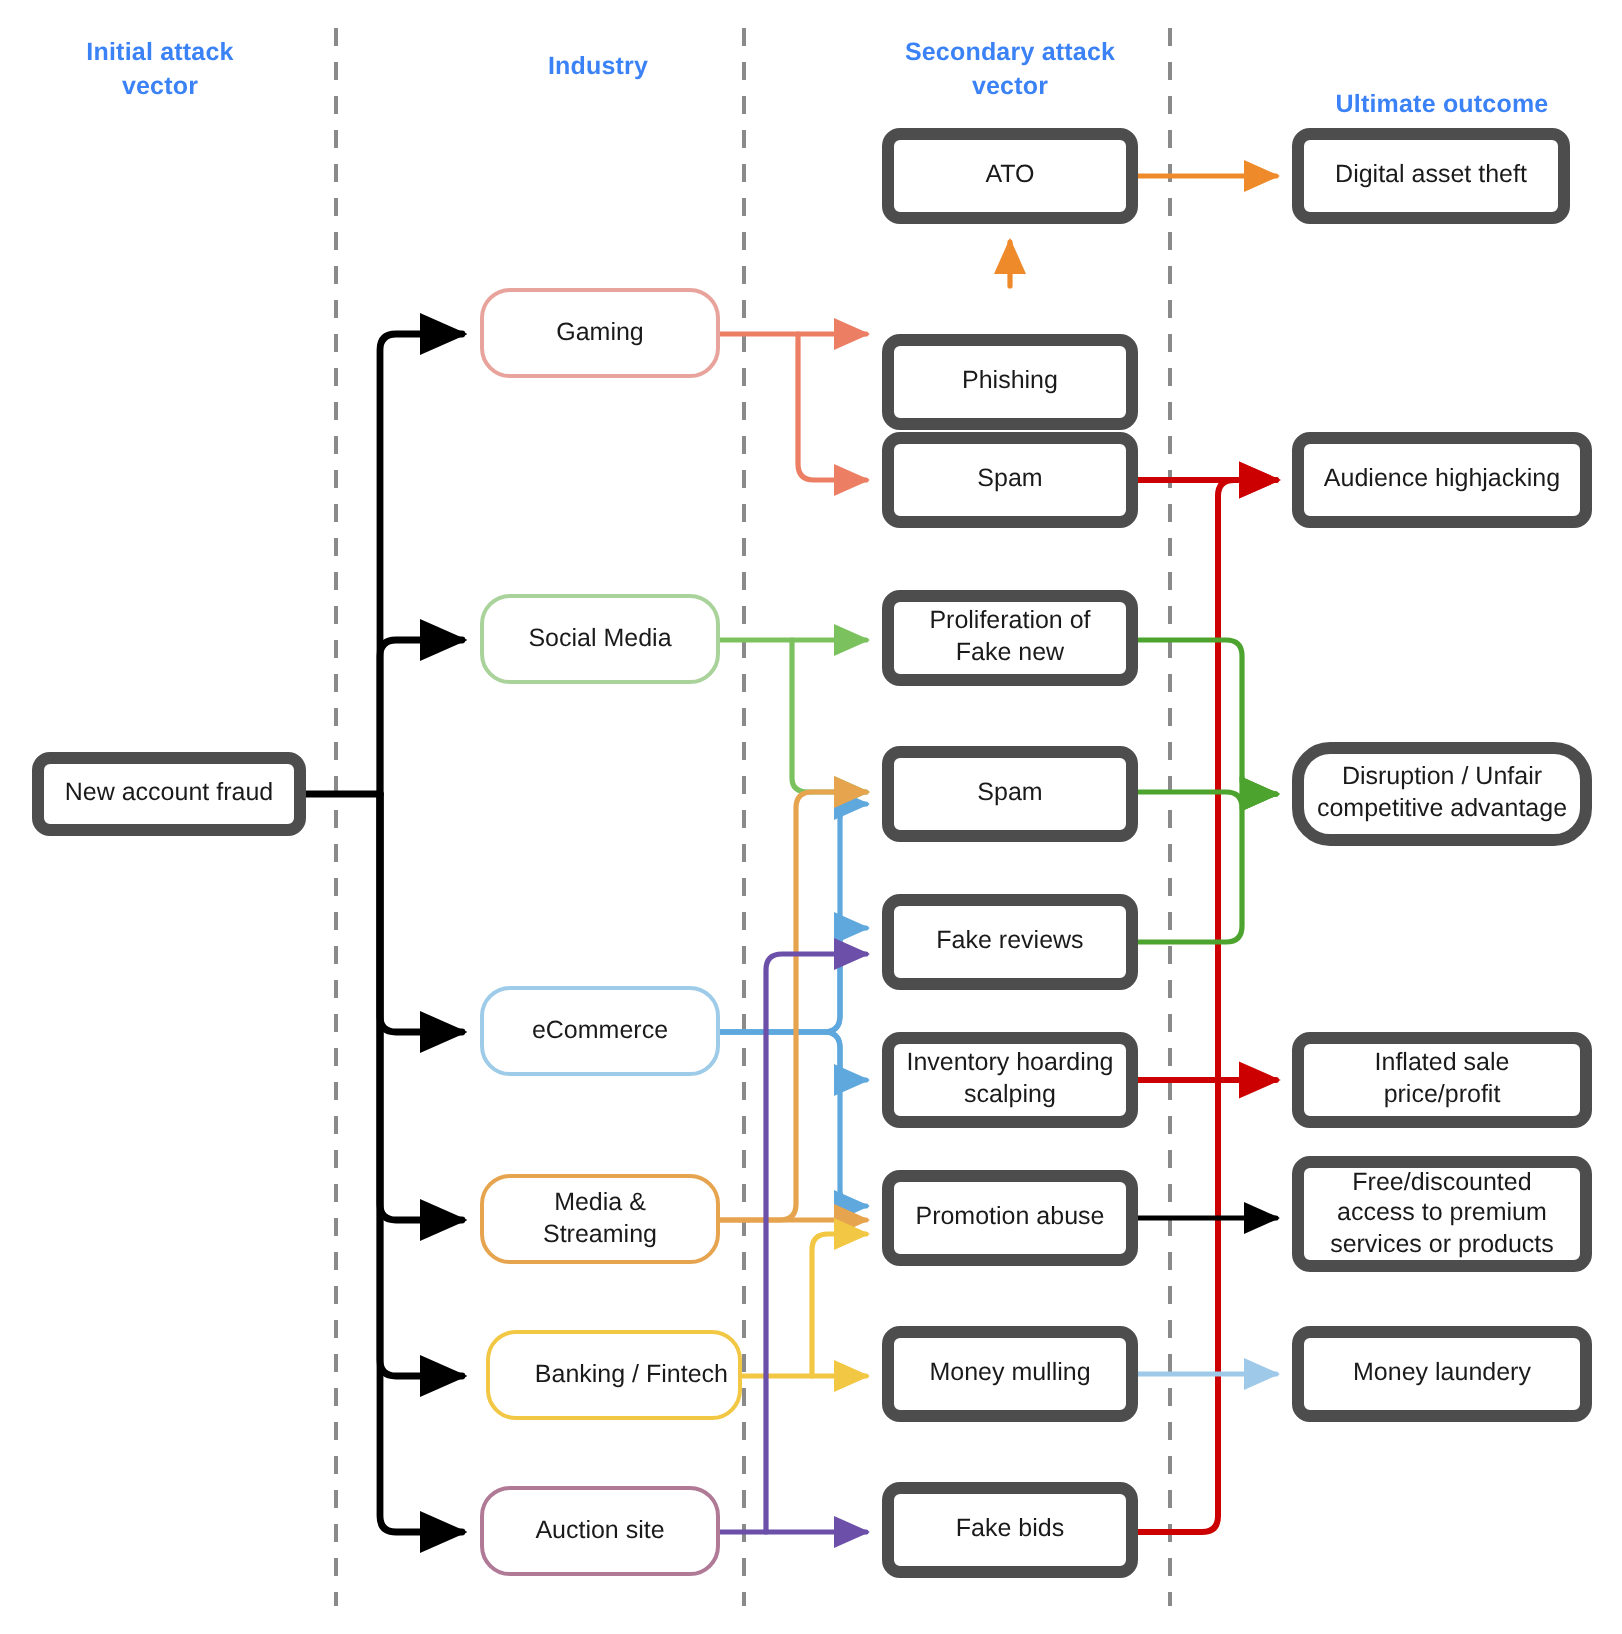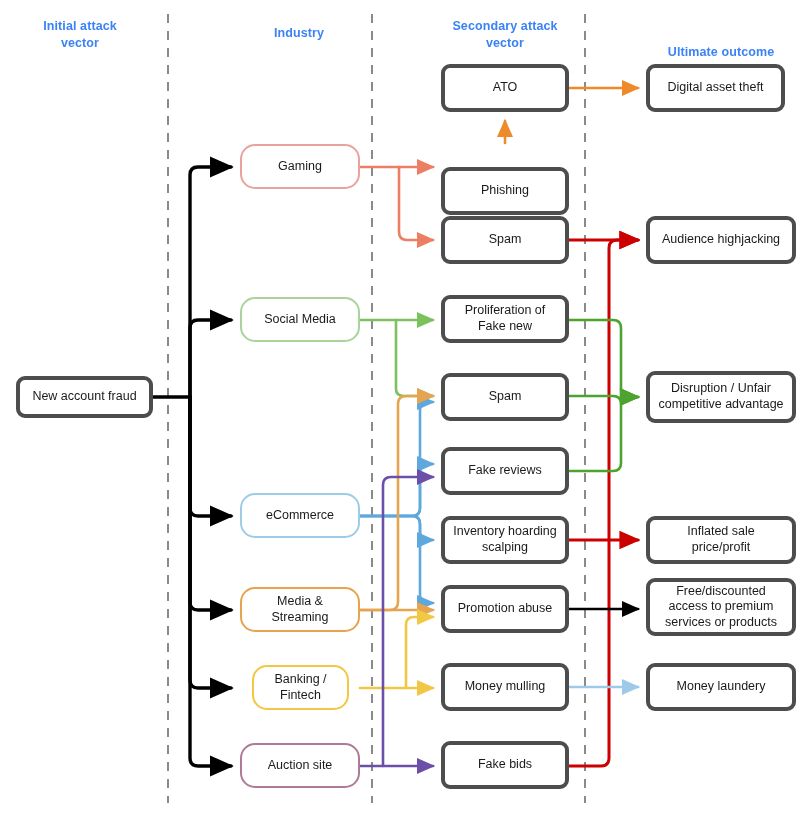--- a/index.html
+++ b/index.html
@@ -3,21 +3,21 @@
 <meta charset="utf-8">
 <style>
   html,body{margin:0;padding:0;background:#ffffff;}
   body{width:811px;height:817px;position:relative;overflow:hidden;
        font-family:"Liberation Sans",sans-serif;color:#1a1a1a;}
   #stage{position:absolute;left:0;top:0;width:811px;height:817px;}
   svg#wires{position:absolute;left:0;top:0;width:811px;height:817px;}
   .col-head{position:absolute;text-align:center;font-size:12.5px;font-weight:bold;
             color:#3b82f6;line-height:1.35;letter-spacing:.1px;}
   .node{position:absolute;box-sizing:border-box;background:#ffffff;
-        border:4px solid #6d28d9;border-radius:9px;
+        border:6px solid #6d28d9;border-radius:9px;
         display:flex;align-items:center;justify-content:center;text-align:center;
         font-size:12.5px;line-height:1.25;color:#1a1a1a;padding:2px 5px;}
   .node.industry{border-width:2px;border-radius:15px;}
   .node span{display:block;}
 </style>
 </head>
 <body>
 
 <div id="stage">
 
@@ -152,21 +152,21 @@
       </div>
       <div class="node industry" style="left: 240px; top: 297px; width: 120px; height: 45px; border-color: rgb(169, 211, 155);">
         <span>Social Media</span>
       </div>
       <div class="node industry" style="left: 240px; top: 493px; width: 120px; height: 45px; border-color: rgb(158, 203, 232);">
         <span>eCommerce</span>
       </div>
       <div class="node industry" style="left: 240px; top: 587px; width: 120px; height: 45px; border-color: rgb(230, 164, 79);">
         <span>Media &amp; Streaming</span>
       </div>
-      <div class="node industry" style="left: 252px; top: 665px; width: 97px; height: 45px; border-color: rgb(242, 199, 68);">
+      <div class="node industry" style="left: 243px; top: 665px; width: 128px; height: 45px; border-color: rgb(242, 199, 68); justify-content: flex-end;">
         <span>Banking / Fintech</span>
       </div>
       <div class="node industry" style="left: 240px; top: 743px; width: 120px; height: 45px; border-color: rgb(176, 122, 150);">
         <span>Auction site</span>
       </div>
       <div class="node" style="left: 441px; top: 64px; width: 128px; height: 48px; border-color: rgb(77, 77, 77);">
         <span>ATO</span>
       </div>
       <div class="node" style="left: 441px; top: 143px; width: 128px; height: 48px; border-color: rgb(77, 77, 77); margin-top: 24px;">
         <span>Phishing</span>
@@ -194,21 +194,21 @@
       </div>
       <div class="node" style="left: 441px; top: 741px; width: 128px; height: 48px; border-color: rgb(77, 77, 77);">
         <span>Fake bids</span>
       </div>
       <div class="node" style="left: 646px; top: 64px; width: 139px; height: 48px; border-color: rgb(77, 77, 77);">
         <span>Digital asset theft</span>
       </div>
       <div class="node" style="left: 646px; top: 216px; width: 150px; height: 48px; border-color: rgb(77, 77, 77);">
         <span>Audience highjacking</span>
       </div>
-      <div class="node" style="left: 646px; top: 371px; width: 150px; height: 52px; border-color: rgb(77, 77, 77);">
+      <div class="node" style="left: 646px; top: 371px; width: 150px; height: 52px; border-color: rgb(77, 77, 77); border-radius: 19px;">
         <span>Disruption / Unfair<br>competitive advantage</span>
       </div>
       <div class="node" style="left: 646px; top: 516px; width: 150px; height: 48px; border-color: rgb(77, 77, 77);">
         <span>Inflated sale<br>price/profit</span>
       </div>
       <div class="node" style="left: 646px; top: 578px; width: 150px; height: 58px; border-color: rgb(77, 77, 77);">
         <span>Free/discounted<br>access to premium<br>services or products</span>
       </div>
       <div class="node" style="left: 646px; top: 663px; width: 150px; height: 48px; border-color: rgb(77, 77, 77);">
         <span>Money laundery</span>

